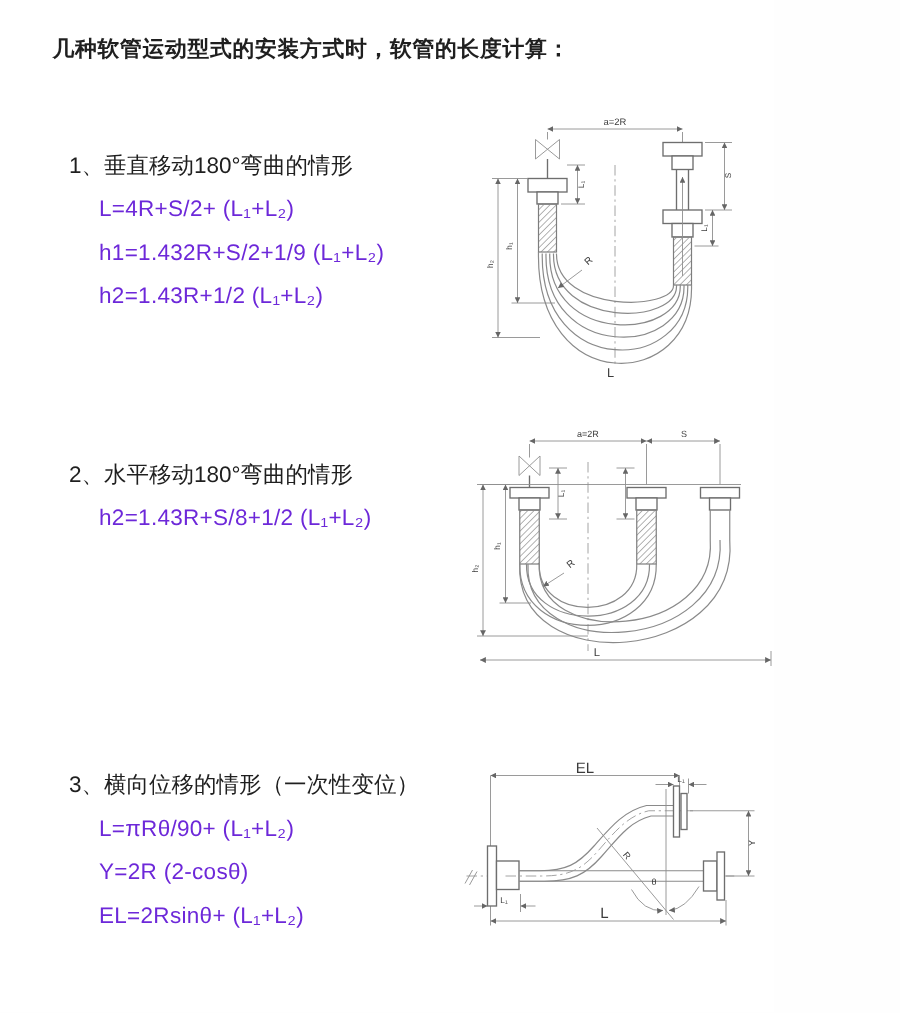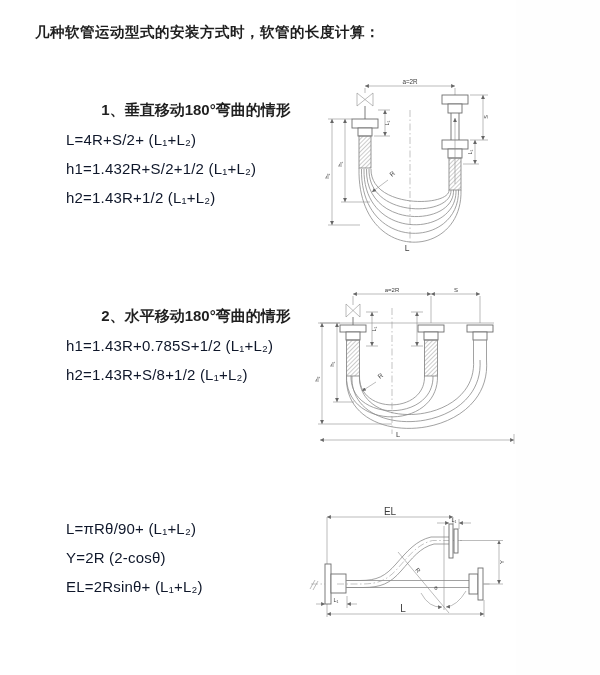--- a/index.html
+++ b/index.html
@@ -1,22 +1,22 @@
 <!DOCTYPE html>
 <html><head>
 <meta charset="utf-8">
 <style>
   html,body{margin:0;padding:0;background:#fefefe;}
   .page{position:relative;width:516px;height:675px;background:#ffffff;overflow:hidden;
         font-family:"Liberation Sans","DejaVu Sans",sans-serif;color:#1f1f1f;}
   .title{position:absolute;left:35px;top:23px;font-size:14.5px;font-weight:700;letter-spacing:.5px;}
   .tblock{position:absolute;width:300px;}
-  .heading{font-size:15px;font-weight:700;height:24px;text-align:center;}
+  .heading{font-size:15px;font-weight:400;height:24px;}
   .formula{font-size:15px;font-weight:400;height:29px;line-height:29px;padding-left:20px;
-           letter-spacing:.2px;white-space:nowrap;color:#0f172a;}
+           letter-spacing:.2px;white-space:nowrap;color:#6d28d9;}
   .s1{left:46px;top:101px;}
   .s2{left:46px;top:307px;}
   .s3{left:46px;top:514px;}
   .dwg{position:absolute;}
   .dwg svg{display:block;}
   .dwg text{font-family:"Liberation Sans","DejaVu Sans",sans-serif;fill:#3c3c3c;}
   .dim{stroke:#8f8f8f;stroke-width:.6;fill:none;}
   .cl{stroke:#9a9a9a;stroke-width:.6;fill:none;stroke-dasharray:7 2.5 1.5 2.5;}
   .edge{stroke:#6e6e6e;stroke-width:.9;fill:#ffffff;}
   .hose{stroke:#8a8a8a;stroke-width:.8;fill:none;}
@@ -25,31 +25,31 @@
 </head>
 <body>
 
 <div class="page">
 
   <div class="title">几种软管运动型式的安装方式时，软管的长度计算：</div>
 
   <div class="tblock s1">
     <div class="heading">1、垂直移动180°弯曲的情形</div>
     <div class="formula">L=4R+S/2+ (L₁+L₂)</div>
-    <div class="formula">h1=1.432R+S/2+1/2 (L₁+L₂)</div>
+    <div class="formula">h1=1.432R+S/2+1/9 (L₁+L₂)</div>
     <div class="formula">h2=1.43R+1/2 (L₁+L₂)</div>
   </div>
 
   <div class="tblock s2">
     <div class="heading">2、水平移动180°弯曲的情形</div>
-    <div class="formula">h1=1.43R+0.785S+1/2 (L₁+L₂)</div>
     <div class="formula">h2=1.43R+S/8+1/2 (L₁+L₂)</div>
   </div>
 
   <div class="tblock s3">
+    <div class="heading">3、横向位移的情形（一次性变位）</div>
     <div class="formula">L=πRθ/90+ (L₁+L₂)</div>
     <div class="formula">Y=2R (2-cosθ)</div>
     <div class="formula">EL=2Rsinθ+ (L₁+L₂)</div>
   </div>
 
   <div class="dwg" style="left:312px;top:72px">
     <svg width="235" height="190" viewBox="0 0 235 190">
       <defs>
         <marker id="arr1" viewBox="0 0 10 10" refX="10" refY="5" markerWidth="6.5" markerHeight="6.5" orient="auto-start-reverse">
           <path d="M0,0 L10,5 L0,10 Z" fill="#666"></path>

